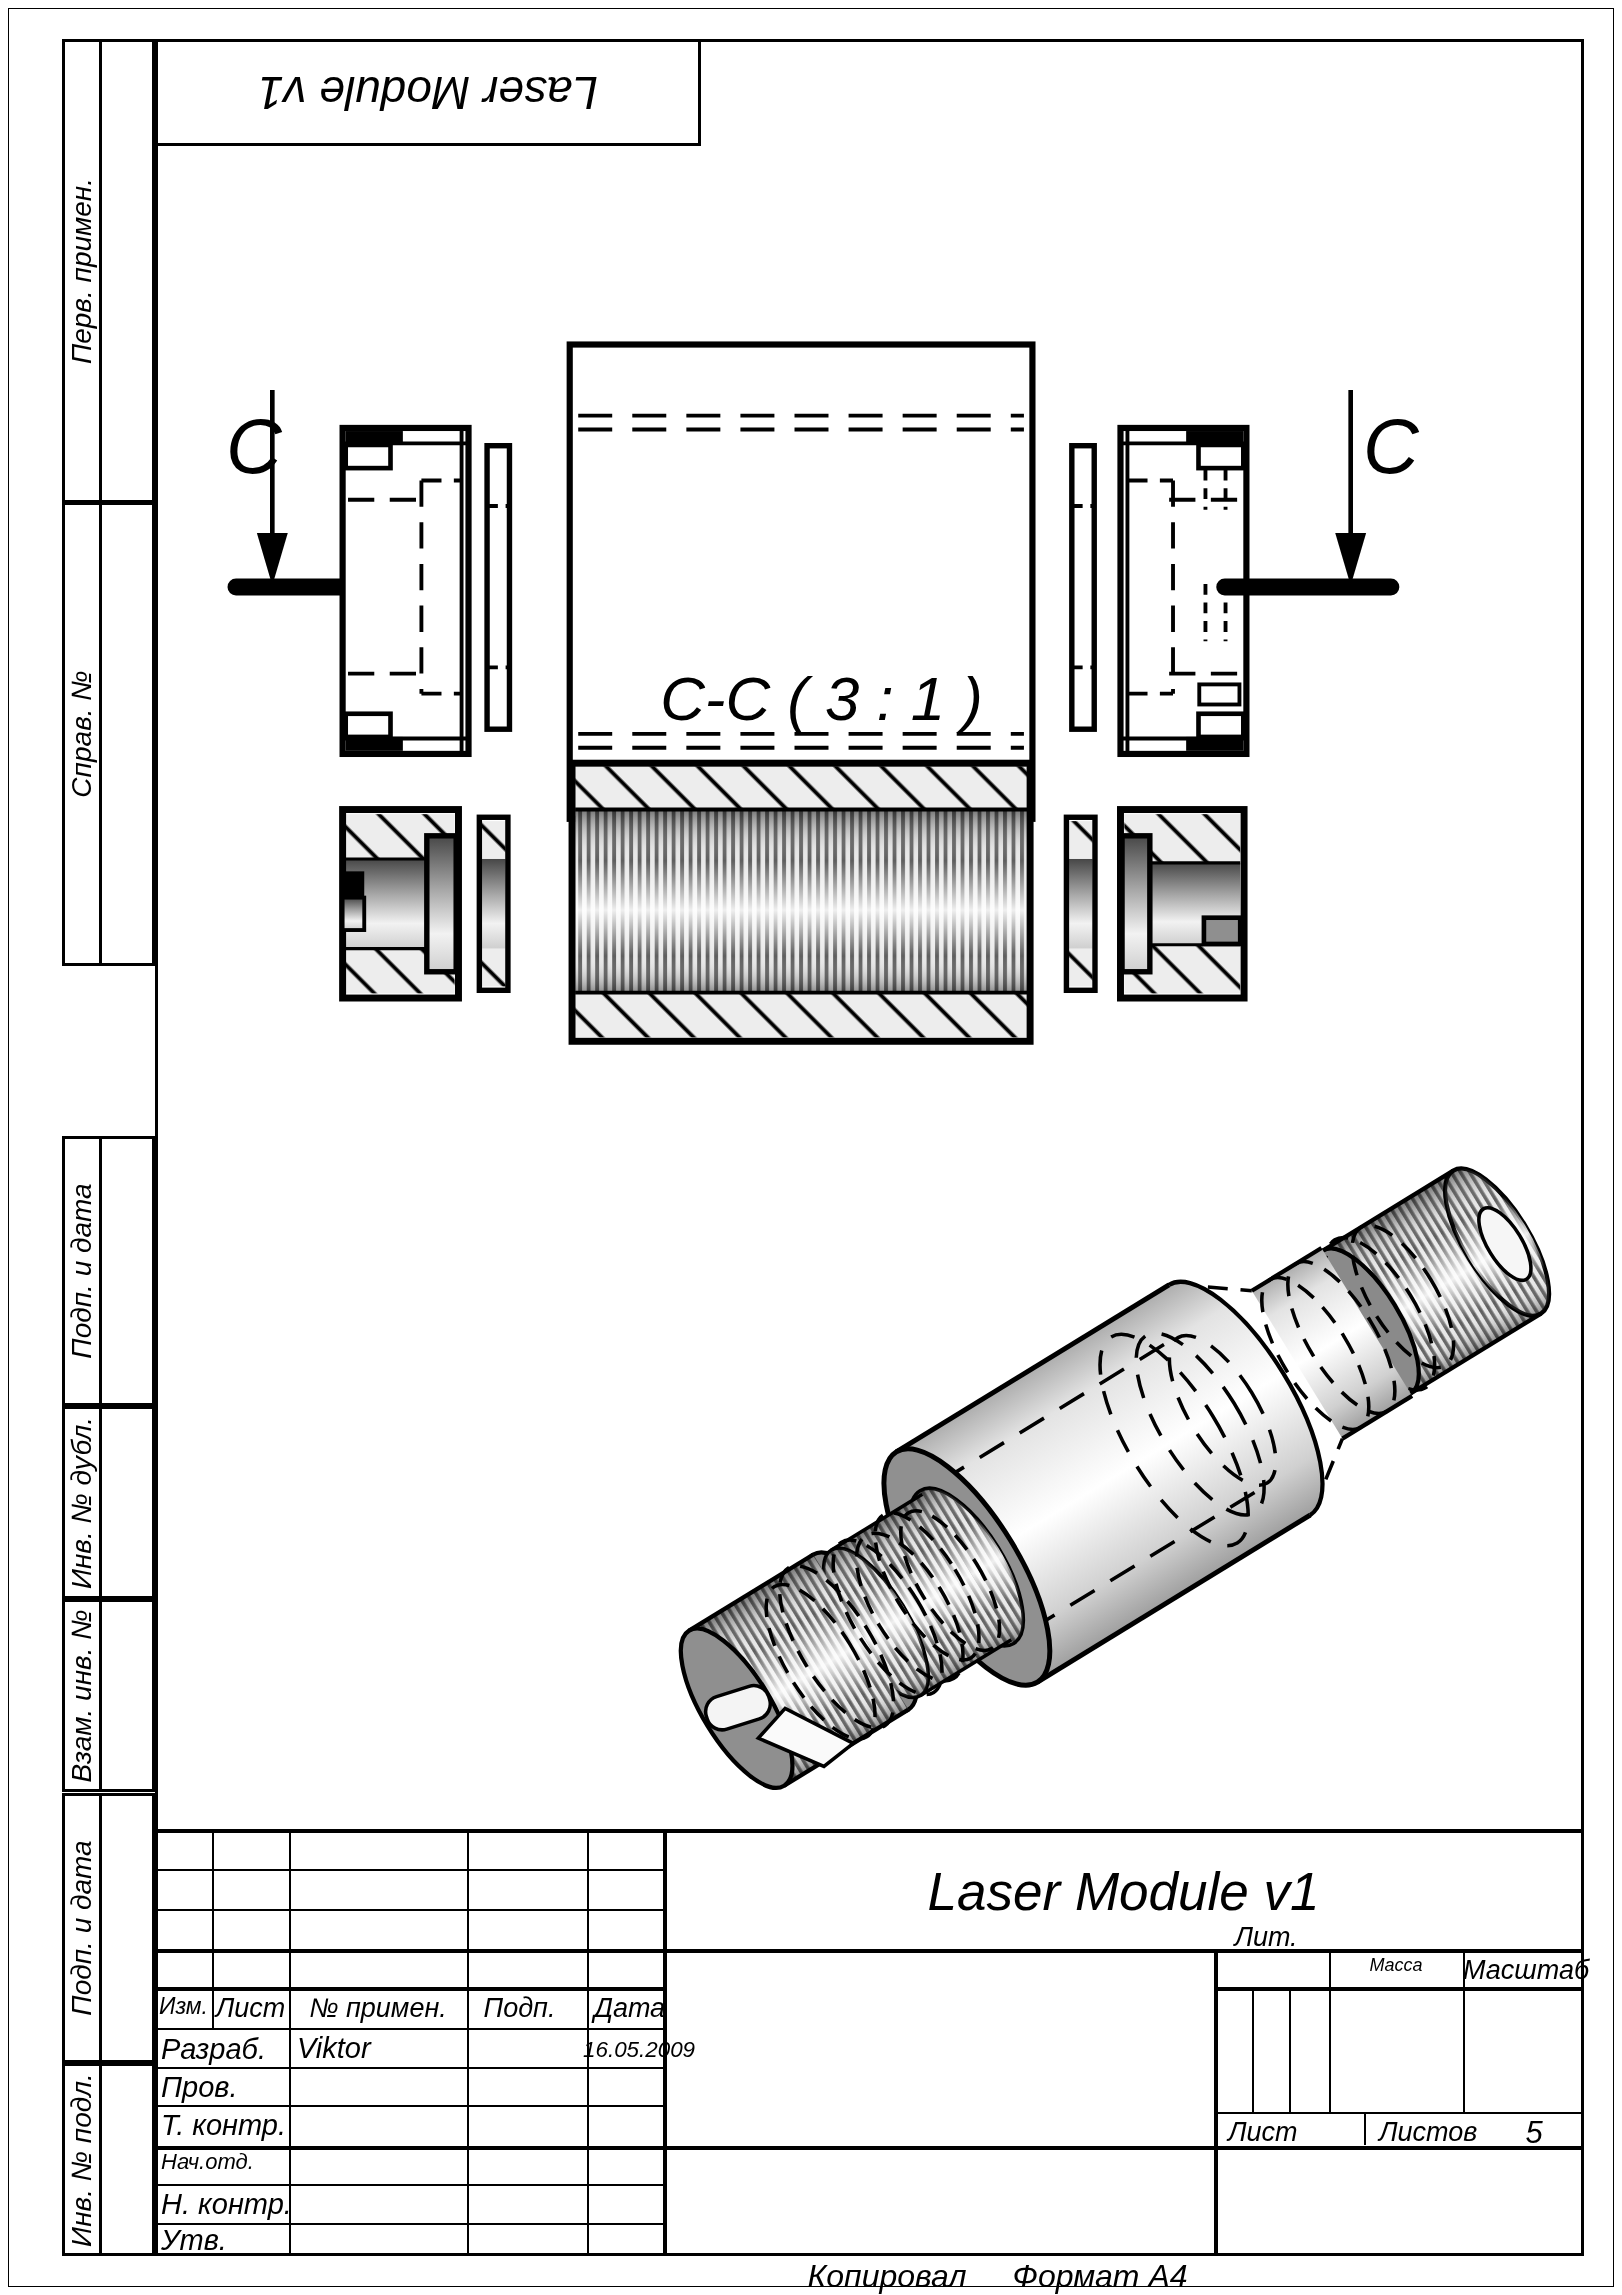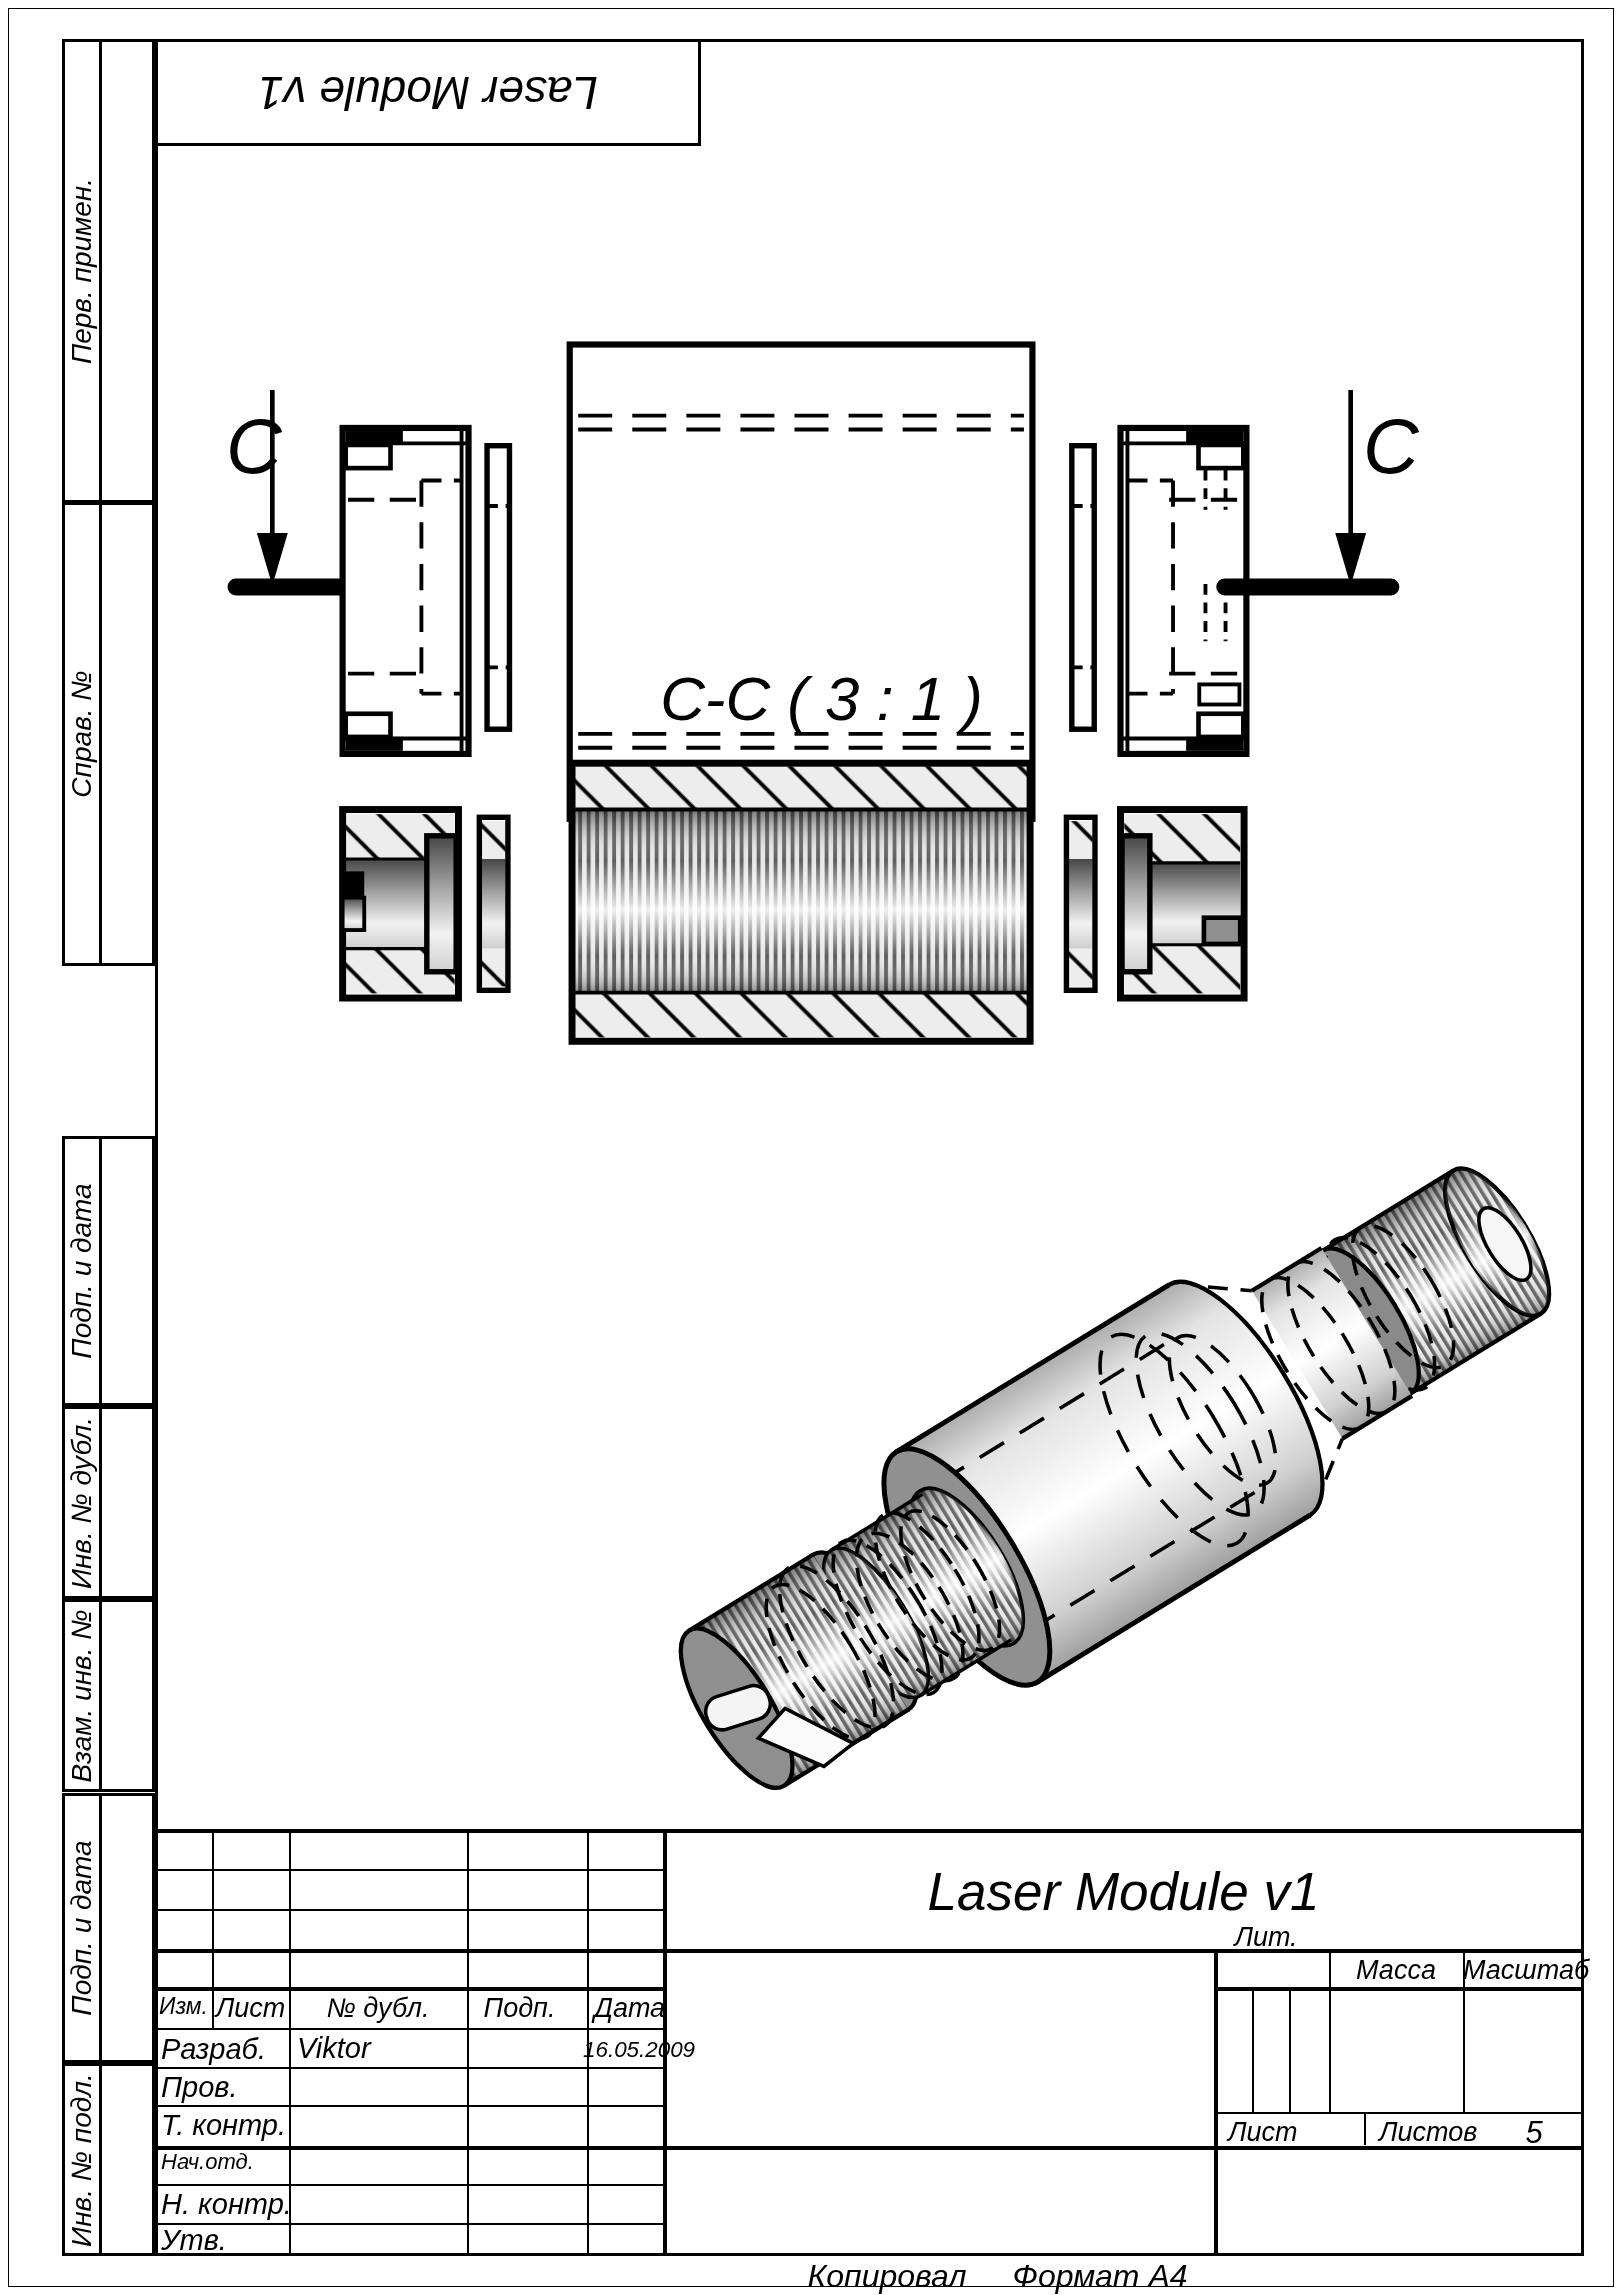--- a/index.html
+++ b/index.html
@@ -330,35 +330,35 @@
     <div class="vl thin" style="left:1252px;top:1987px;height:125px;"></div>
     <div class="vl thin" style="left:1289px;top:1987px;height:125px;"></div>
     <div class="vl thin" style="left:1329px;top:1949px;height:163px;"></div>
     <div class="vl thin" style="left:1463px;top:1949px;height:163px;"></div>
     <div class="vl thin" style="left:1364px;top:2112px;height:33px;"></div>
 
     <span class="tb-text ctr" style="left:663px;top:1861px;width:921px;font-size:53px;">Laser Module v1</span>
 
     <span class="tb-text ctr" style="left:155px;top:1993px;width:57px;font-size:23px;">Изм.</span>
     <span class="tb-text ctr" style="left:212px;top:1993px;width:77px;font-size:27px;">Лист</span>
-    <span class="tb-text ctr" style="left:289px;top:1993px;width:178px;font-size:27px;">№ дубл.</span>
+    <span class="tb-text ctr" style="left:289px;top:1993px;width:178px;font-size:27px;">№ примен.</span>
     <span class="tb-text ctr" style="left:467px;top:1993px;width:105px;font-size:27px;">Подп.</span>
     <span class="tb-text ctr" style="left:587px;top:1993px;width:85px;font-size:27px;">Дата</span>
 
     <span class="tb-text" style="left:161px;top:2033px;font-size:29px;">Разраб.</span>
     <span class="tb-text" style="left:297px;top:2032px;font-size:29px;">Viktor</span>
     <span class="tb-text" style="left:583px;top:2037px;font-size:22.4px;">16.05.2009</span>
     <span class="tb-text" style="left:161px;top:2071px;font-size:29px;">Пров.</span>
     <span class="tb-text" style="left:161px;top:2109px;font-size:29px;">Т. контр.</span>
     <span class="tb-text" style="left:161px;top:2149px;font-size:22px;">Нач.отд.</span>
     <span class="tb-text" style="left:161px;top:2188px;font-size:29px;">Н. контр.</span>
     <span class="tb-text" style="left:161px;top:2224px;font-size:29px;">Утв.</span>
 
     <span class="tb-text ctr" style="left:1214px;top:1922px;width:104px;font-size:27px;">Лит.</span>
-    <span class="tb-text ctr" style="left:1329px;top:1955px;width:134px;font-size:27px;">Масса</span>
+    <span class="tb-text ctr" style="left:1329px;top:1955px;width:134px;font-size:18px;">Масса</span>
     <span class="tb-text ctr" style="left:1463px;top:1955px;width:121px;font-size:27px;">Масштаб</span>
 
     <span class="tb-text" style="left:1228px;top:2117px;font-size:27px;">Лист</span>
     <span class="tb-text" style="left:1379px;top:2117px;font-size:27px;">Листов</span>
     <span class="tb-text ctr" style="left:1507px;top:2115px;width:54px;font-size:31px;">5</span>
   </div>
 
   <span class="tb-text ctr" style="left:802px;top:2258px;width:170px;font-size:32px;">Копировал</span>
   <span class="tb-text ctr" style="left:1011px;top:2258px;width:178px;font-size:32px;">Формат А4</span>
 </div>

